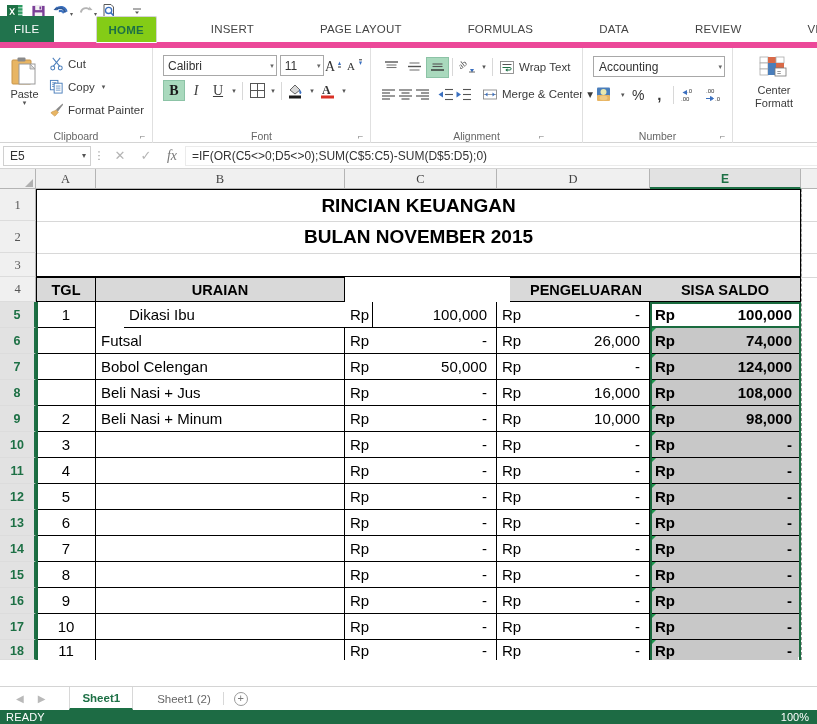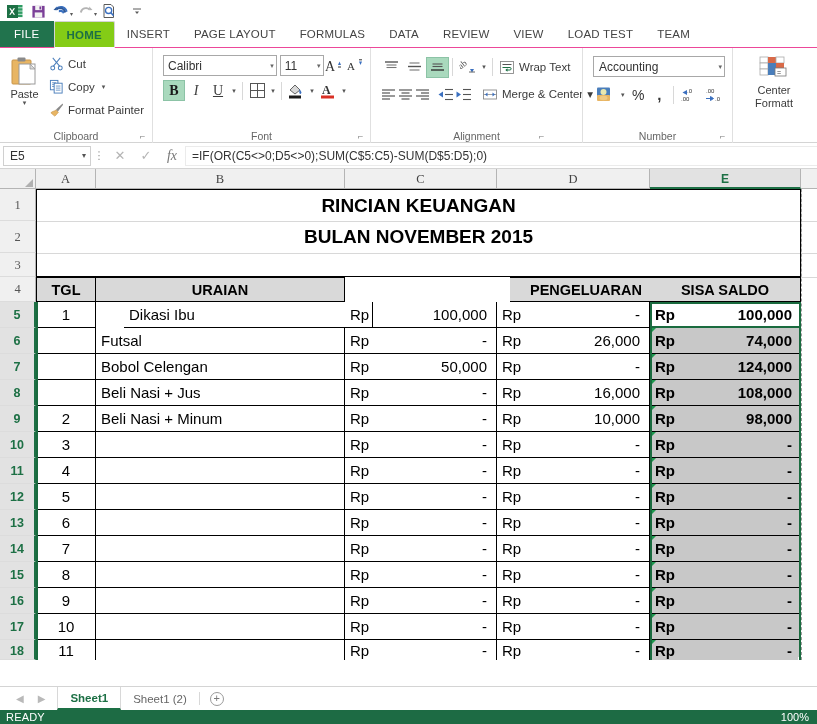--- a/index.html
+++ b/index.html
@@ -28,21 +28,22 @@
   .title-text {
     position: absolute; left: 0; right: 0; top: 3px;
     text-align: center; font-size: 12.5px; color: #575757;
     letter-spacing: 0.1px; padding-left: 120px;
   }
 
   
   .tabstrip {
     height: 26px; background: #fff; position: relative;
     display: flex; align-items: flex-end;
-    border-bottom: 1px solid #ec4899;
+    border-bottom: 6px solid #ec4899;
+    gap: 42px;
   }
   .tab-file {
     background: #21734d; color: #fff; font-size: 11.5px;
     height: 26px; line-height: 26px; padding: 0 14px; font-weight: 400;
     letter-spacing: .3px;
   }
   .tab {
     font-size: 11.5px; color: #444; height: 26px; line-height: 27px;
     padding: 0 12px; letter-spacing: .2px; white-space: nowrap;
   }
@@ -211,21 +212,21 @@
   
   .sheettabs {
     position: absolute; left: 0; right: 0; bottom: 14px; height: 24px;
     background: #fff; border-top: 1px solid #d4d4d4;
     display: flex; align-items: stretch;
   }
   .navarrows { display: flex; align-items: center; gap: 14px; padding: 0 12px 0 16px; }
   .navarrow { font-size: 10px; color: #b9b9b9; }
   .stab {
     display: flex; align-items: center; padding: 0 12px;
-    font-size: 11.5px; color: #666; position: relative;
+    font-size: 11.5px; color: #666; position: relative; margin-left: 12px;
   }
   .stab.active {
     color: #1d7045; font-weight: bold; background:#fff;
     border-left: 1px solid #d8d8d8; border-right: 1px solid #d8d8d8;
     border-bottom: 2px solid #1d7045;
   }
   .stab-sep { width:1px; background: #d8d8d8; margin: 5px 0; }
   .addsheet {
     display: flex; align-items: center; justify-content: center;
     width: 34px; font-size: 14px; color: #8e8e8e;

